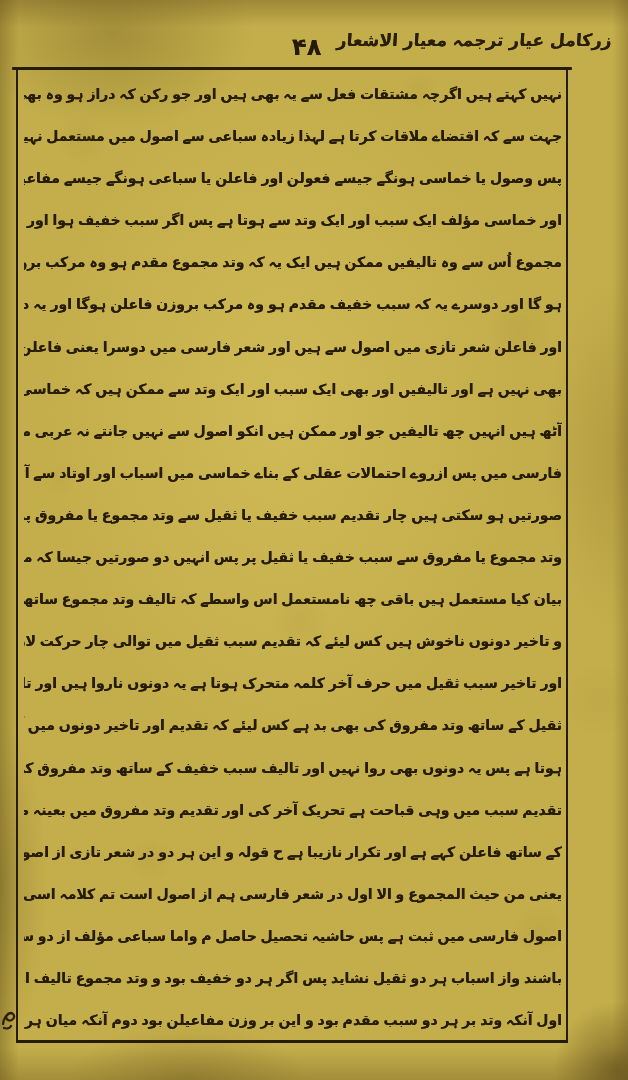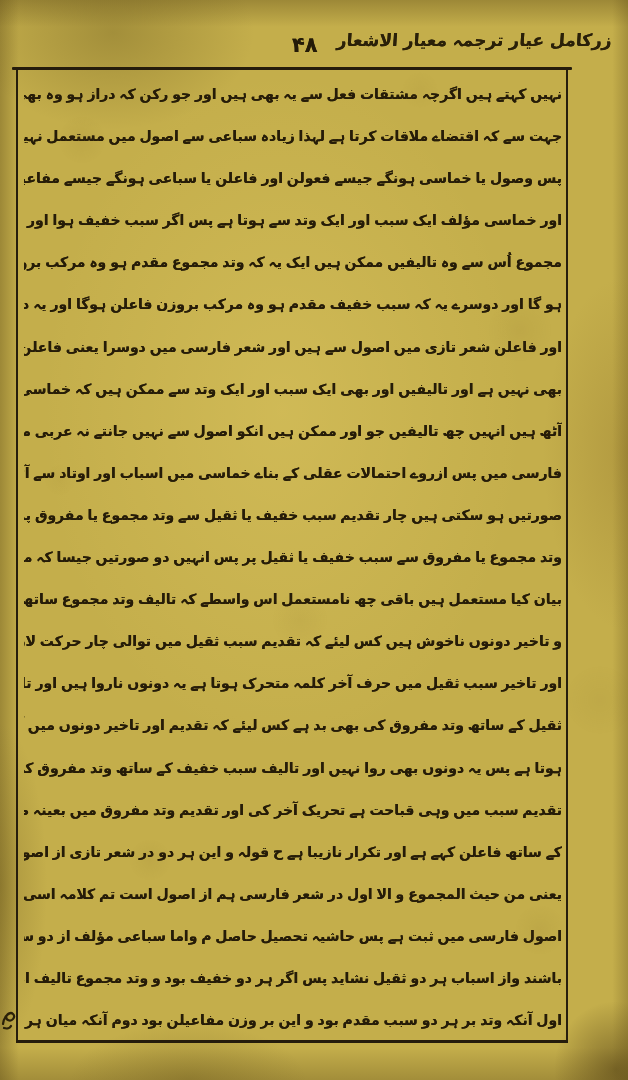--- a/index.html
+++ b/index.html
@@ -38,21 +38,21 @@
   }
   .running-header{position:absolute;top:0;left:0;width:628px;height:68px;}
   .header-title{
     position:absolute;top:30px;right:16px;
     font-size:17px;font-weight:bold;color:#2a2009;
     transform:skewX(-4deg);letter-spacing:0;
     text-shadow:0 0 .5px #2a2009;
   }
   .page-number{
     position:absolute;top:33px;left:292px;
-    font-size:21px;font-weight:bold;color:#241b08;
+    font-size:24px;font-weight:bold;color:#241b08;
     text-shadow:0 0 .6px #241b08;
   }
   .header-rule{
     position:absolute;top:67px;left:12px;width:560px;height:3px;
     background:#251c0c;border-radius:1px;
   }
   .text-frame{
     position:absolute;top:70px;left:16px;width:552px;height:973px;
     border-left:2px solid #271e0d;
     border-right:2px solid #271e0d;

